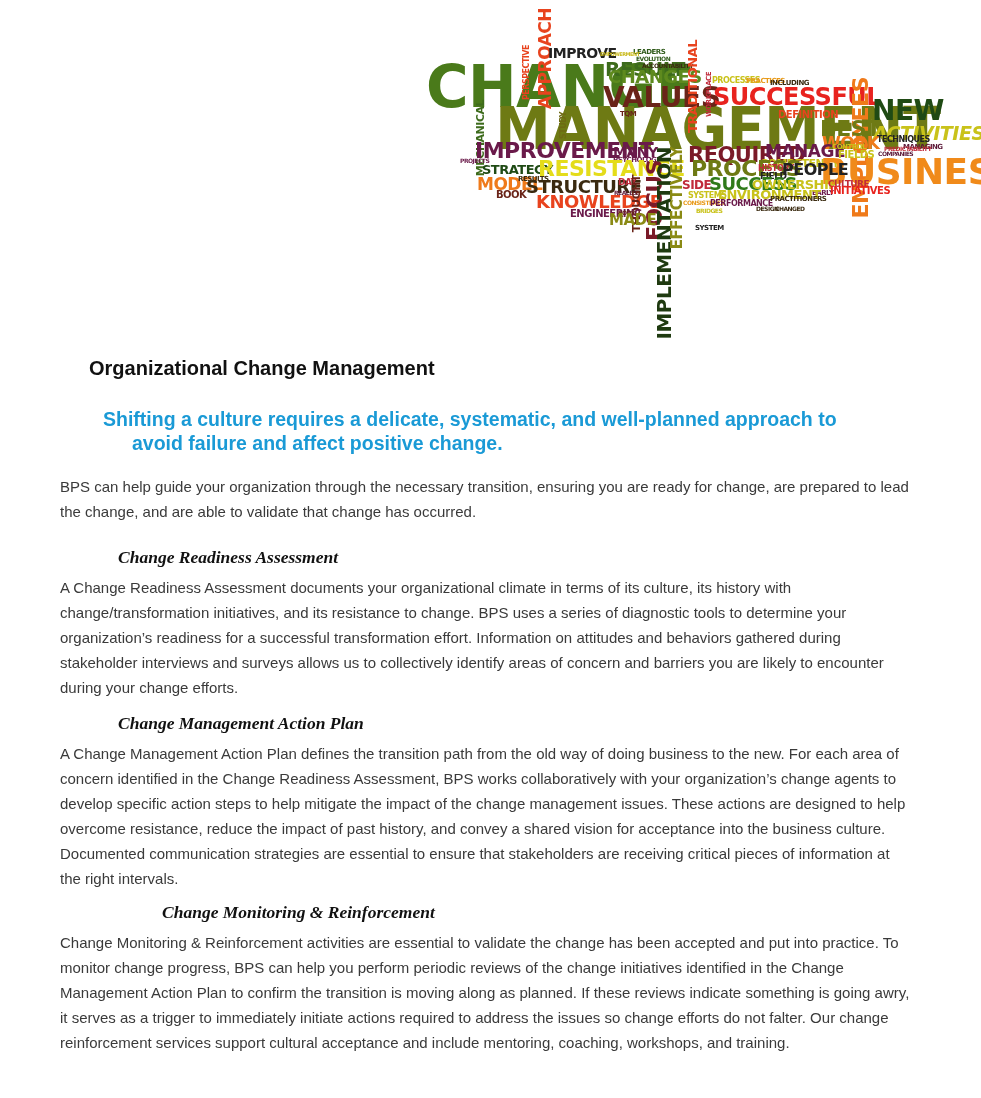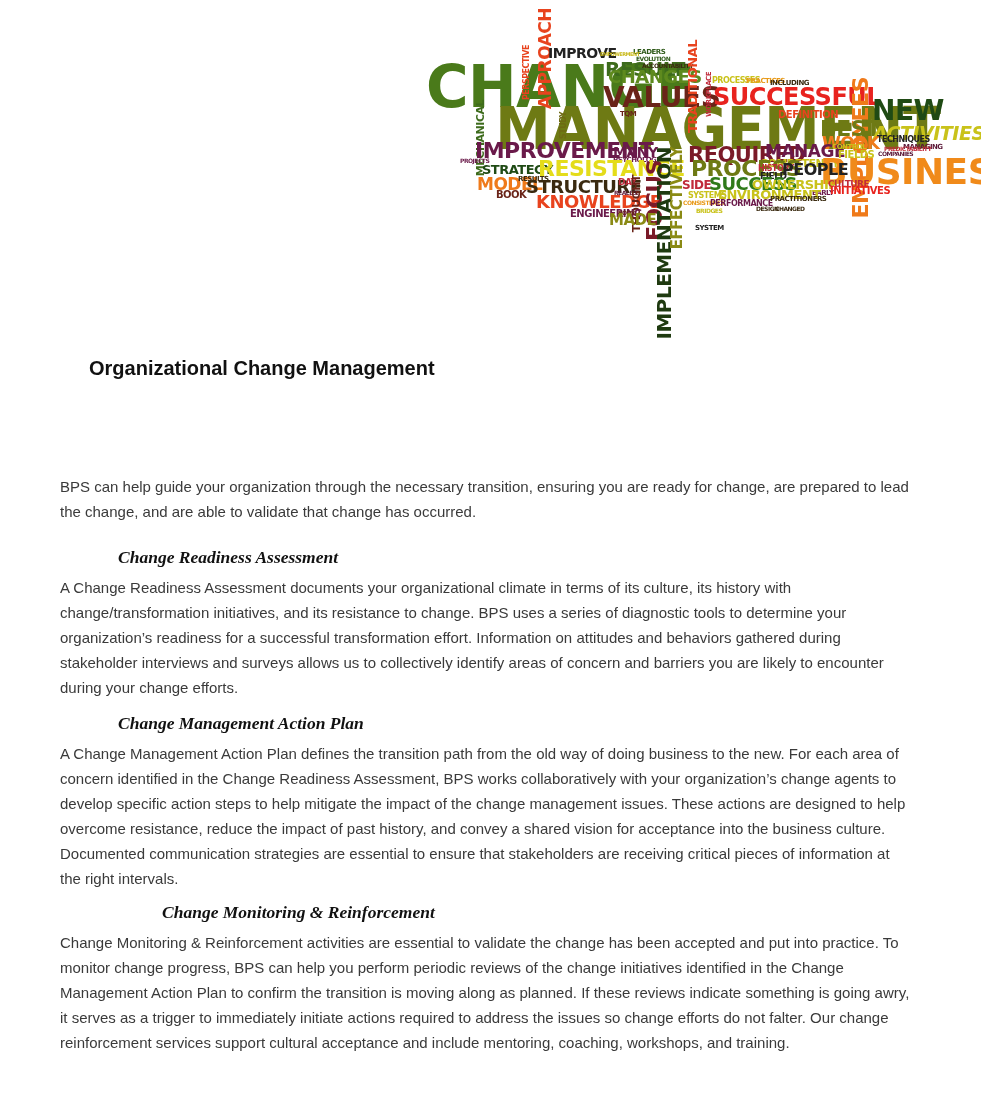--- a/index.html
+++ b/index.html
@@ -95,20 +95,22 @@
     <span class="w" style="color: rgb(58, 42, 16); left: 355px; top: 206px; font-size: 6px;">CHANGED</span>
     <span class="w" style="color: rgb(106, 26, 74); left: 150px; top: 209px; font-size: 10px;">ENGINEERING</span>
     <span class="w" style="color: rgb(106, 36, 24); left: 198px; top: 210px; font-size: 6px;">BODY</span>
     <span class="w" style="color: rgb(138, 138, 20); left: 189px; top: 213px; font-size: 15px;">MADE</span>
     <span class="w" style="color: rgb(201, 194, 26); left: 276px; top: 208px; font-size: 6px;">BRIDGES</span>
   </div>
 
 <div class="title">Organizational Change Management</div>
 
 <div class="subtitle">
+  <span>Shifting a culture requires a delicate, systematic, and well-planned approach to</span>
+  <span class="l2">avoid failure and affect positive change.</span>
 </div>
 
 <div class="p" style="top:474px;">BPS can help guide your organization through the necessary transition, ensuring you are ready for change, are prepared to lead the change, and are able to validate that change has occurred.</div>
 
 <div class="h" style="top:547px;">Change Readiness Assessment</div>
 <div class="p" style="top:575px;">A Change Readiness Assessment documents your organizational climate in terms of its culture, its history with change/transformation initiatives, and its resistance to change. BPS uses a series of diagnostic tools to determine your organization’s readiness for a successful transformation effort. Information on attitudes and behaviors gathered during stakeholder interviews and surveys allows us to collectively identify areas of concern and barriers you are likely to encounter during your change efforts.</div>
 
 <div class="h" style="top:713px;">Change Management Action Plan</div>
 <div class="p" style="top:741px;">A Change Management Action Plan defines the transition path from the old way of doing business to the new. For each area of concern identified in the Change Readiness Assessment, BPS works collaboratively with your organization’s change agents to develop specific action steps to help mitigate the impact of the change management issues. These actions are designed to help overcome resistance, reduce the impact of past history, and convey a shared vision for acceptance into the business culture. Documented communication strategies are essential to ensure that stakeholders are receiving critical pieces of information at the right intervals.</div>
 

